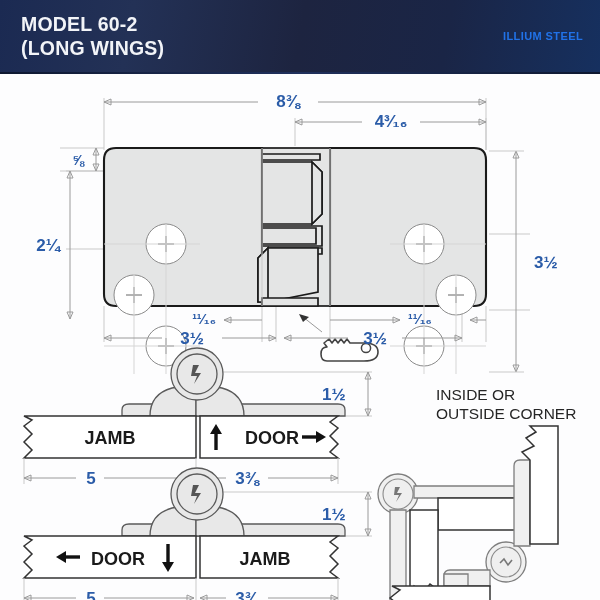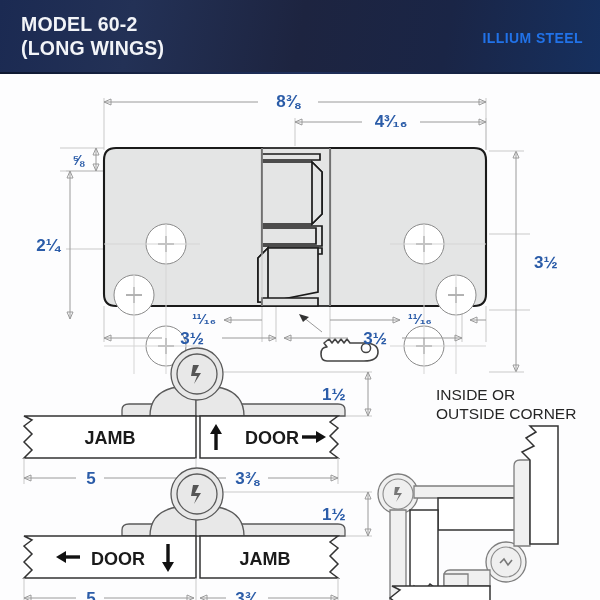--- a/index.html
+++ b/index.html
@@ -25,21 +25,21 @@
   }
   .model-title{
     position:absolute;left:21px;top:12px;
     color:#f2f4f8;
     font-size:19.5px;font-weight:bold;line-height:24px;
     letter-spacing:.2px;white-space:pre;
   }
   .brand{
     position:absolute;right:17px;top:30px;
     color:#2172e8;
-    font-size:14px;font-weight:bold;letter-spacing:.4px;
+    font-size:11px;font-weight:bold;letter-spacing:.4px;
   }
 
   
   .canvas{position:absolute;left:0;top:74px;width:600px;height:526px;text-align:center;}
   svg{display:block;}
 
   text{font-family:"Liberation Sans", sans-serif;}
   .dimtxt{fill:#2b5ca8;font-weight:bold;}
   .dimtxt-lg{font-size:17px;}
   .dimtxt-md{font-size:14px;}

